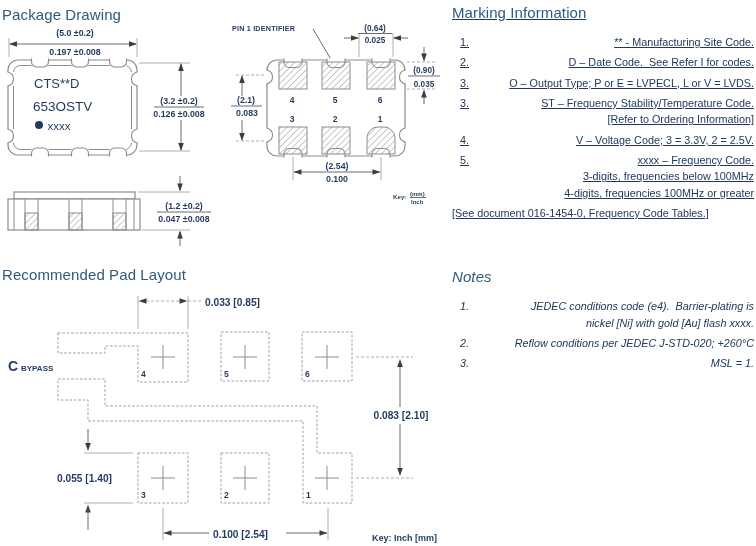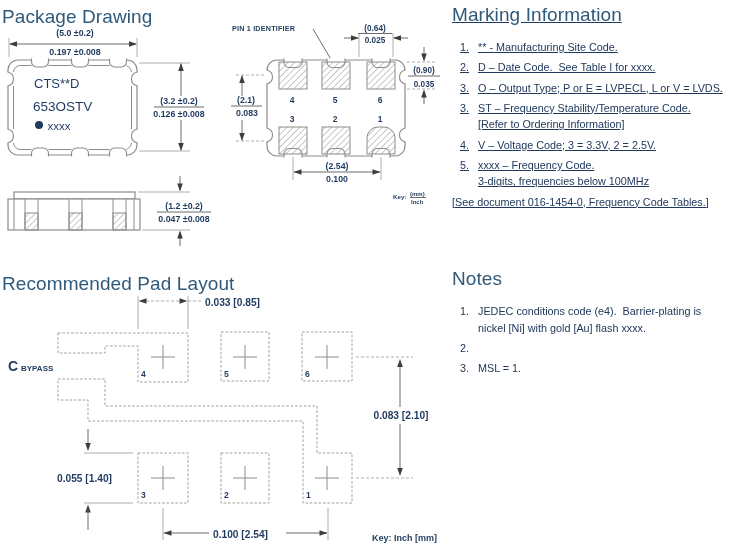--- a/index.html
+++ b/index.html
@@ -1,24 +1,24 @@
 <!DOCTYPE html>
 <html><head>
 <meta charset="utf-8">
 <style>
   html,body{margin:0;padding:0;background:#ffffff;}
   #page{position:relative;width:756px;height:546px;background:#ffffff;overflow:hidden;
         font-family:"Liberation Sans","DejaVu Sans",sans-serif;}
-  .heading{position:absolute;font-size:19px;font-weight:500;color:#2f5a7c;letter-spacing:0.1px;}
+  .heading{position:absolute;font-size:15px;font-weight:500;color:#2f5a7c;letter-spacing:0.1px;}
   .list-col{position:absolute;width:302px;color:#21395c;font-size:10.8px;}
   .list{margin-top:13px;}
   .li{display:flex;margin-bottom:3.8px;}
   .li .num{width:18px;padding-left:8px;flex:none;line-height:16.5px;}
   .li .txt{flex:1;}
-  .li .ln{display:block;line-height:16.5px;white-space:pre;}
+  .li .ln{display:block;line-height:16.5px;white-space:pre;text-align:right;}
   .list-footer{margin-top:0;line-height:16.5px;white-space:pre;}
   svg{position:absolute;overflow:visible;}
   svg text{font-family:"Liberation Sans","DejaVu Sans",sans-serif;}
   .dimtxt{fill:#1f3a5f;font-weight:600;}
   .marktxt{fill:#1f3a5f;}
   .pintxt{fill:#1f3a5f;font-weight:700;}
   .oline{fill:#ffffff;stroke:#8c8c8c;stroke-width:1.2;}
   .thin{fill:none;stroke:#8c8c8c;stroke-width:1;}
   .notch{fill:#ffffff;stroke:none;}
   .notchline{fill:none;stroke:#8c8c8c;stroke-width:1.1;}
@@ -239,21 +239,21 @@
     <div class="list">
       <div class="li">
         <span class="num">1.</span>
         <span class="txt">
             <span class="ln">** - Manufacturing Site Code.</span>
           </span>
       </div>
       <div class="li">
         <span class="num">2.</span>
         <span class="txt">
-            <span class="ln">D – Date Code.  See Table I for xxxx.</span>
+            <span class="ln">D – Date Code.  See Refer I for codes.</span>
           </span>
       </div>
       <div class="li">
         <span class="num">3.</span>
         <span class="txt">
             <span class="ln">O – Output Type; P or E = LVPECL, L or V = LVDS.</span>
           </span>
       </div>
       <div class="li">
         <span class="num">3.</span>
@@ -266,27 +266,28 @@
         <span class="num">4.</span>
         <span class="txt">
             <span class="ln">V – Voltage Code; 3 = 3.3V, 2 = 2.5V.</span>
           </span>
       </div>
       <div class="li">
         <span class="num">5.</span>
         <span class="txt">
           <span class="ln">xxxx – Frequency Code.</span>
           <span class="ln">3-digits, frequencies below 100MHz</span>
+          <span class="ln">4-digits, frequencies 100MHz or greater</span>
         </span>
       </div>
     </div>
     <div class="list-footer">[See document 016-1454-0, Frequency Code Tables.]</div>
   </div>
 
-  <div class="heading" style="left:2px;top:273px;">Recommended Pad Layout</div>
+  <div class="heading" style="left:2px;top:266px;">Recommended Pad Layout</div>
 
   <svg style="left:0;top:292px;" width="450" height="254" viewBox="0 292 450 254">
 
     <polygon class="padline" points="58,333 188,333 188,382 138,382 138,346 105,346 105,353 58,353"></polygon>
     <polygon class="padline" points="58,379 105,379 105,406 317,406 317,453 352,453 352,503 303,503 303,421 88,421 88,400 58,400"></polygon>
 
     <rect class="padline" x="221" y="332" width="48" height="49"></rect>
     <rect class="padline" x="302" y="332" width="50" height="49"></rect>
     <rect class="padline" x="138" y="453" width="50" height="50"></rect>
     <rect class="padline" x="221" y="453" width="48" height="50"></rect>
@@ -345,33 +346,34 @@
       <line class="extline" x1="328" y1="508" x2="328" y2="540"></line>
       <line class="dimline" x1="164" y1="533" x2="209" y2="533"></line>
       <path class="arrow" d="M163.5,533 l8,-2.8 v5.6 z"></path>
       <line class="dimline" x1="286" y1="533" x2="327" y2="533"></line>
       <path class="arrow" d="M327.5,533 l-8,-2.8 v5.6 z"></path>
       <text class="dimtxt" x="213" y="538" font-size="10.2">0.100 [2.54]</text>
     </g>
     <text class="dimtxt" x="372" y="541" font-size="9">Key: Inch [mm]</text>
   </svg>
 
-  <div class="list-col" style="left:452px;top:268px;">
+  <div class="list-col" style="left:452px;top:268px;font-style:italic;">
     <div class="heading" style="position:static;">Notes</div>
     <div class="list">
       <div class="li">
         <span class="num">1.</span>
         <span class="txt">
           <span class="ln">JEDEC conditions code (e4).  Barrier-plating is</span>
           <span class="ln">nickel [Ni] with gold [Au] flash xxxx.</span>
         </span>
       </div>
       <div class="li">
         <span class="num">2.</span>
         <span class="txt">
+          <span class="ln">Reflow conditions per JEDEC J-STD-020; +260°C</span>
         </span>
       </div>
       <div class="li">
         <span class="num">3.</span>
         <span class="txt">
             <span class="ln">MSL = 1.</span>
           </span>
       </div>
     </div>
   </div>

